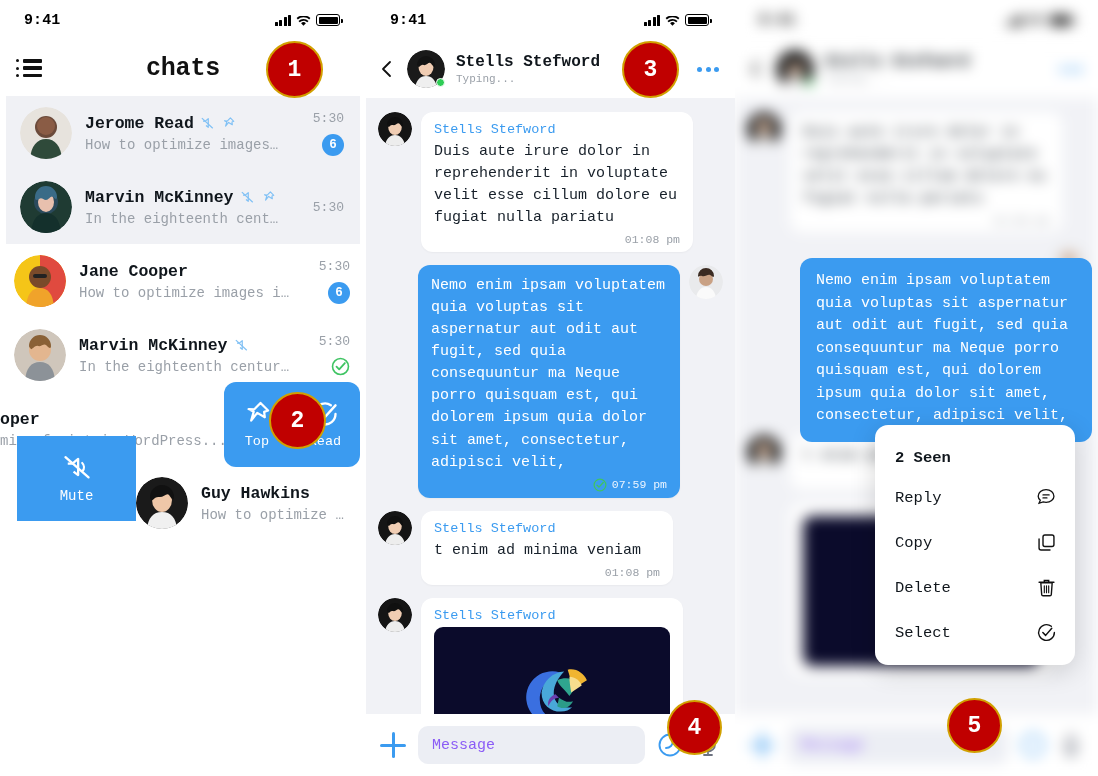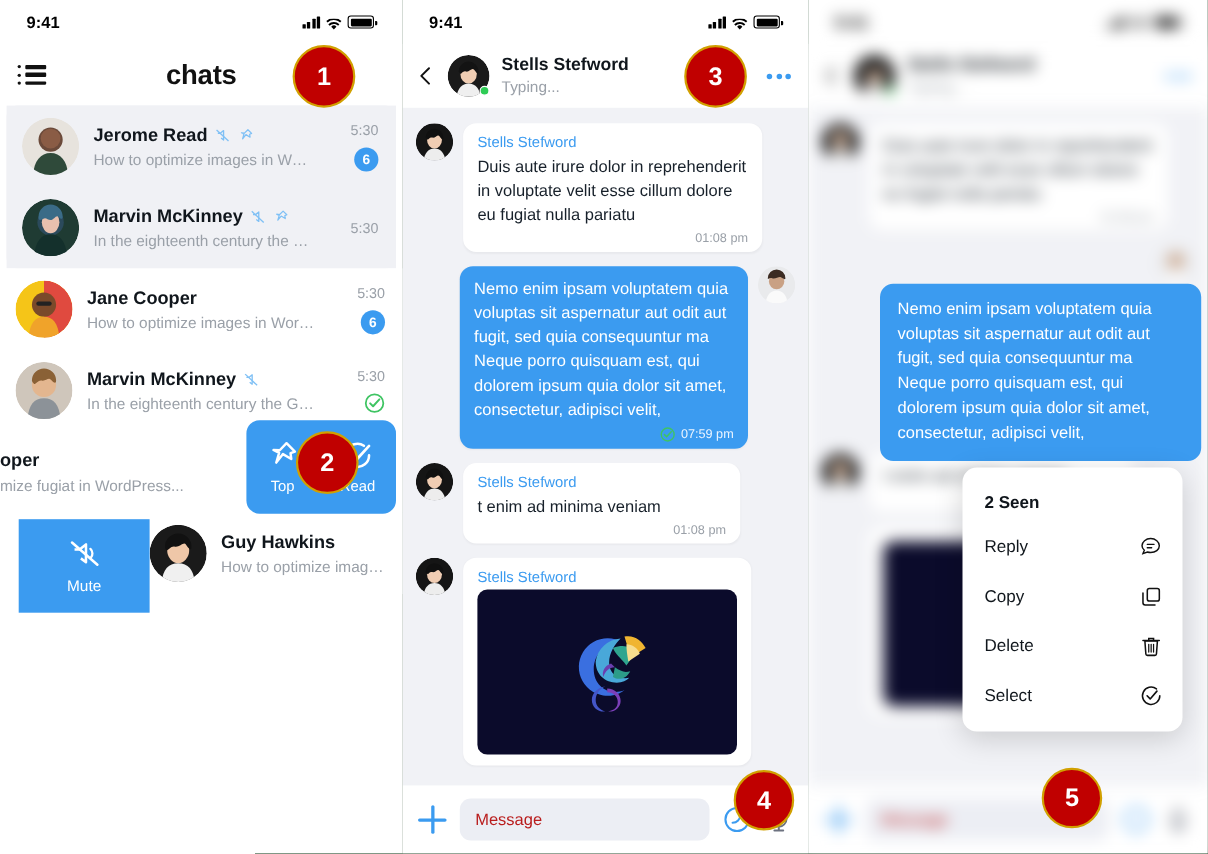--- a/index.html
+++ b/index.html
@@ -2,21 +2,21 @@
 <html><head>
 <meta charset="utf-8">
 <style>
   * { box-sizing: border-box; margin: 0; padding: 0; }
   html, body {
     width: 1098px; height: 776px;
     font-family: "Liberation Sans", sans-serif;
     background: #4a6b52;
     overflow: hidden;
   }
-  .stage { position: relative; width: 1098px; height: 544px; display: flex; }
+  .stage { position: relative; width: 1098px; height: 544px; display: flex; font-family: Liberation Mono, monospace; }
 
   
   .panel { position: relative; height: 776px; background: #ffffff; overflow: hidden; flex: none; }
   .panel-left   { width: 366px; }
   .panel-mid    { width: 369px; }
   .panel-right  { width: 363px; }
 
   
   .statusbar {
     height: 40px; display: flex; align-items: center;
@@ -89,21 +89,21 @@
   
   .conv-header {
     height: 58px; display:flex; align-items:center; gap:11px; padding:0 16px 0 12px;
     background:#fff;
   }
   .back-chev { width:18px; height:18px; flex:none; }
   .conv-av { width:38px; height:38px; border-radius:50%; position:relative; flex:none; overflow:visible; }
   .onl-dot { position:absolute; right:0px; bottom:1px; width:9px; height:9px; background:#2ecc55; border:1.5px solid #fff; border-radius:50%; }
   .conv-meta { flex:1; min-width:0; }
   .conv-name { font-size:16px; font-weight:bold; color:#10161c; }
-  .conv-status { font-size:14px; color:#9aa0a8; margin-top:2px; }
+  .conv-status { font-size:11px; color:#9aa0a8; margin-top:2px; }
   .dots { display:flex; gap:3.5px; }
   .dots i { width:5px; height:5px; border-radius:50%; background:#3b9bf0; display:block; }
 
   .conv-body { background:#f1f2f6; height: calc(776px - 40px - 58px - 62px); padding:14px 12px 0 12px; overflow:hidden; position:relative; }
   .msg { display:flex; gap:9px; margin-bottom:13px; align-items:flex-start; }
   .msg.out { justify-content:flex-end; }
   .msg-av { width:34px; height:34px; border-radius:50%; flex:none; overflow:hidden; }
   .bubble { background:#fff; border-radius:12px; padding:10px 13px 6px 13px; max-width:272px; box-shadow:0 1px 2px rgba(0,0,0,.04); }
   .bubble.blue { background:#3b9bf0; color:#fff; max-width:262px; }
   .b-name { font-size:13.5px; color:#3b9bf0; font-weight:normal; margin-bottom:4px; }
@@ -116,21 +116,21 @@
 
   .composer {
     height:62px; background:#fff; display:flex; align-items:center; gap:12px; padding:0 14px;
   }
   .plus { width:26px; height:26px; position:relative; flex:none; }
   .plus::before, .plus::after { content:""; position:absolute; background:#3b9bf0; border-radius:2px; }
   .plus::before { left:0; top:11.5px; width:26px; height:3px; }
   .plus::after  { top:0; left:11.5px; height:26px; width:3px; }
   .msg-input {
     flex:1; height:38px; background:#eceef4; border-radius:10px; display:flex; align-items:center;
-    padding:0 14px; font-size:15px; color:#b91c1c;
+    padding:0 14px; font-size:15px; color:#8b5cf6;
   }
   .comp-ic { width:26px; height:26px; flex:none; }
 
   
   .blurwrap { position:absolute; inset:0; filter: blur(7px); }
   .sharp-bubble {
     position:absolute; left:65px; top:258px; width:292px; background:#3b9bf0;
     border-radius:12px; padding:12px 16px 14px 16px; color:#fff;
   }
   .sharp-bubble .b-text { color:#fff; font-size:15px; line-height:1.5; }
@@ -346,21 +346,21 @@
       </div>
       <div class="swipe-act">
         <svg width="28" height="28" viewBox="0 0 24 24">
             <path d="M21 12a9 9 0 1 1-4-7.5" fill="none" stroke="#fff" stroke-width="2" stroke-linecap="round"></path>
             <path d="M7.5 12 11 15.6 21 4.6" fill="none" stroke="#fff" stroke-width="2.1" stroke-linecap="round" stroke-linejoin="round"></path>
           </svg>
         <span>Read</span>
       </div>
     </div>
 
-    <div class="swipe-left-actions" style="top:472px;padding-left:17px;">
+    <div class="swipe-left-actions" style="top:436px;padding-left:17px;">
       <div class="sw-mute">
         <svg width="30" height="28" viewBox="0 0 26 24">
             <path d="M5 9h4l5-4v14l-4-3" fill="none" stroke="#fff" stroke-width="2" stroke-linejoin="round"></path>
             <path d="M3 3.5 23 21" stroke="#fff" stroke-width="2" stroke-linecap="round"></path>
             <path d="M17.5 8.5a5 5 0 0 1 .3 7" fill="none" stroke="#fff" stroke-width="1.8" stroke-linecap="round"></path>
           </svg>
         <span>Mute</span>
       </div>
     </div>
   </div>

